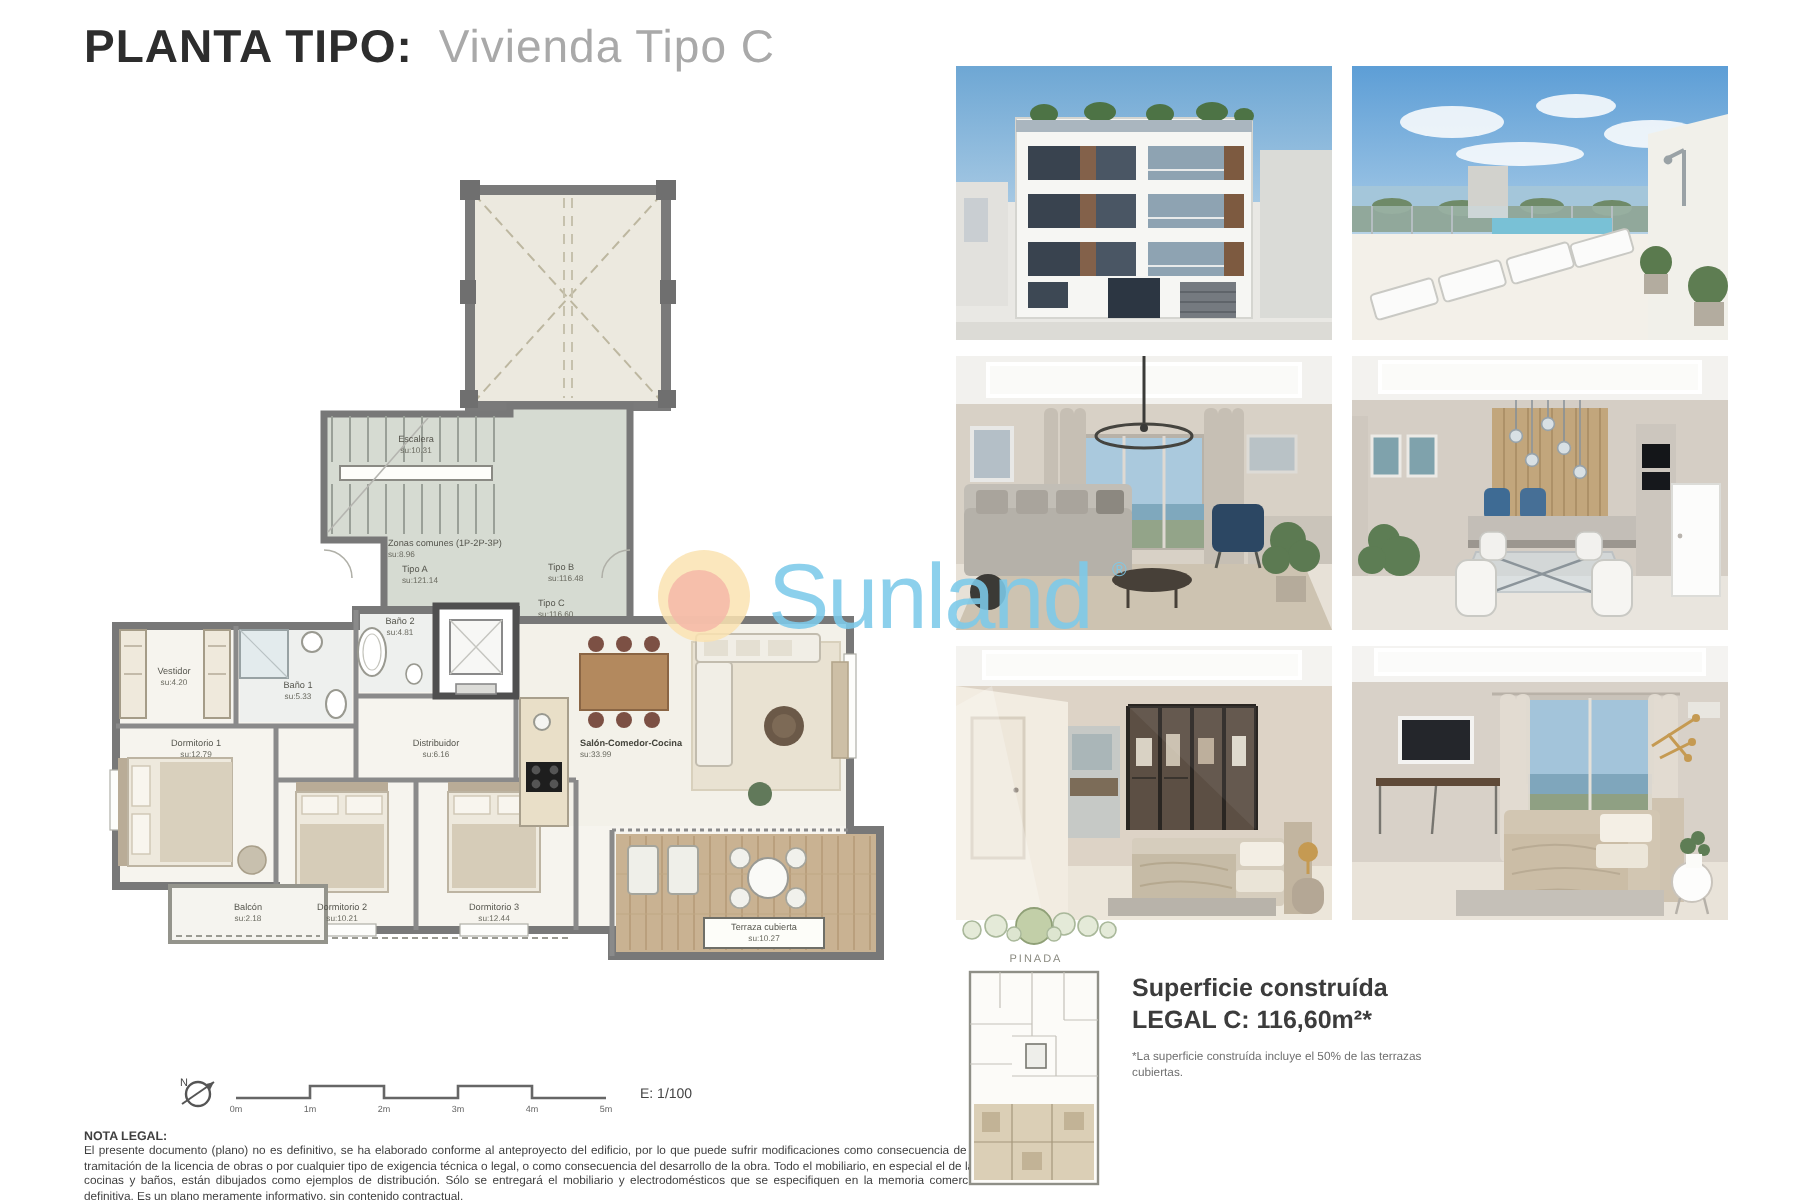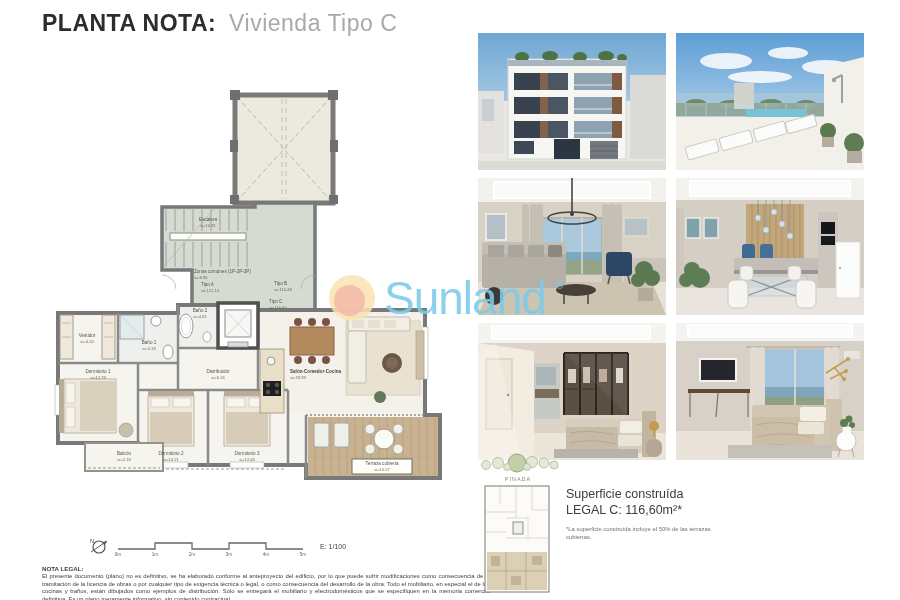--- a/index.html
+++ b/index.html
@@ -23,39 +23,39 @@
   .legal .lb{font-size:5.9px;line-height:1.3;text-align:justify;}
   
   .grid{position:absolute;left:478px;top:33px;width:386px;display:grid;
         grid-template-columns:188px 188px;grid-column-gap:10px;grid-row-gap:8px;}
   .ph{width:188px;height:137px;overflow:hidden;background:#eee;}
   .ph svg{width:100%;height:100%;display:block;}
   
   .keyplan{position:absolute;left:476px;top:452px;width:84px;height:148px;}
   .keyplan svg{width:100%;height:100%;display:block;}
   .surface{position:absolute;left:566px;top:487px;width:210px;}
-  .surface .s1,.surface .s2{font-size:12.5px;font-weight:normal;color:#3c3c3c;line-height:1.25;}
+  .surface .s1,.surface .s2{font-size:12.5px;font-weight:bold;color:#3c3c3c;line-height:1.25;}
   .surface .sf{font-size:5.9px;color:#707070;margin-top:8px;width:150px;line-height:1.35;}
   
   .wm{position:absolute;left:0;top:0;width:900px;height:600px;pointer-events:none;z-index:5;}
   .wm .sun-outer{position:absolute;left:329px;top:275px;width:46px;height:46px;border-radius:50%;
                  background:rgba(250,227,178,.85);}
   .wm .sun-inner{position:absolute;left:334px;top:285px;width:31px;height:31px;border-radius:50%;
                  background:rgba(245,186,168,.88);}
   .wm .brand{position:absolute;left:384px;top:271px;font-size:46px;font-weight:normal;
              color:rgba(124,201,233,.88);letter-spacing:-1px;}
   .wm .reg{position:absolute;left:556px;top:280px;font-size:10px;color:rgba(124,201,233,.88);}
 </style>
 </head>
 <body>
 
 <div class="canvas">
 
   <div class="hdr">
-    <span class="main">PLANTA NOTA:</span>
+    <span class="main">PLANTA TIPO:</span>
     <span class="sub">Vivienda Tipo C</span>
   </div>
 
   <div class="plan">
     <svg viewBox="0 0 410 450">
 
       <g>
         <rect x="185" y="10" width="98" height="108" fill="#ece9df" stroke="#7a7a7a" stroke-width="5"></rect>
         <line x1="187" y1="12" x2="281" y2="116" stroke="#bdb7a0" stroke-width="1" stroke-dasharray="5,3"></line>
         <line x1="281" y1="12" x2="187" y2="116" stroke="#bdb7a0" stroke-width="1" stroke-dasharray="5,3"></line>

